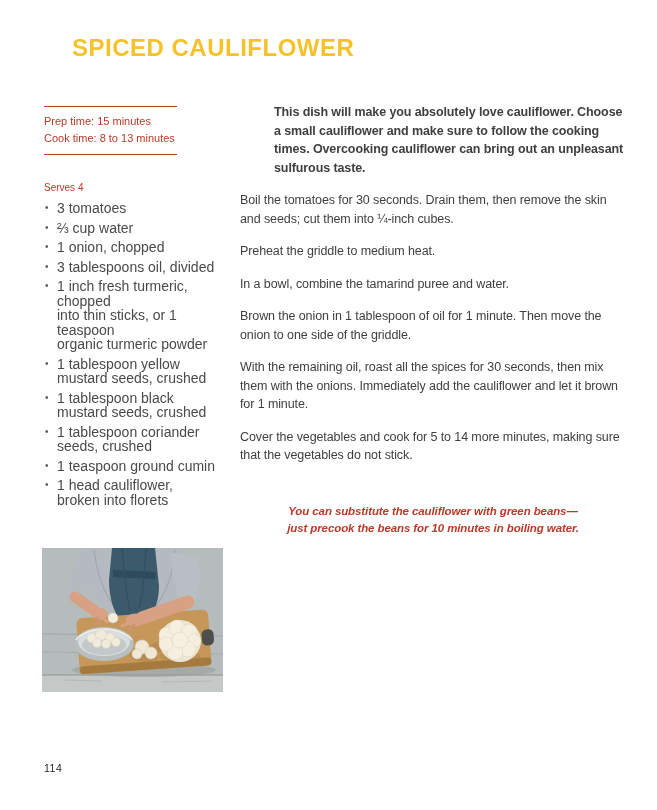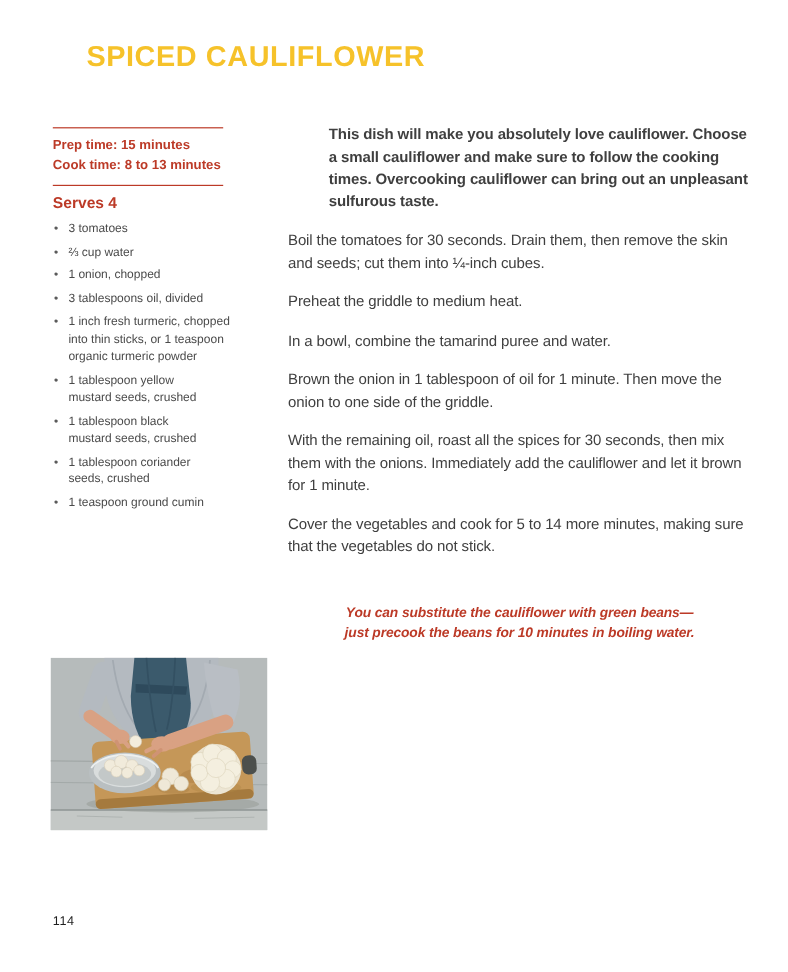--- a/index.html
+++ b/index.html
@@ -29,34 +29,34 @@
     color:var(--ink);
   }
   .times{
     display:inline-block;
     border-top:1.5px solid var(--red);
     border-bottom:1.5px solid var(--red);
     padding:6px 2px 7px 0;
     min-width:132px;
   }
   .times div{
-    color:var(--red);font-weight:bold;font-size:11px;line-height:17px;
+    color:var(--red);font-weight:normal;font-size:11px;line-height:17px;
     white-space:nowrap;
   }
   .serves{
-    margin-top:6px;
-    color:var(--red);font-weight:bold;font-size:13px;
+    margin-top:27px;
+    color:var(--red);font-weight:normal;font-size:10px;
   }
   ul.ingredients{
     list-style:none;margin-top:8px;
   }
   ul.ingredients li{
     position:relative;
     padding-left:13px;
-    font-size:10px;line-height:14.5px;
+    font-size:14px;line-height:14.5px;
     margin-bottom:5px;
     color:#4a4a4a;
     white-space:pre-line;
   }
   ul.ingredients li::before{
     content:"•";
     position:absolute;left:1px;top:0;
     color:#5a5a5a;font-size:10px;line-height:14.5px;
   }
   
@@ -110,20 +110,22 @@
       <li>1 inch fresh turmeric, chopped
 into thin sticks, or 1 teaspoon
 organic turmeric powder</li>
       <li>1 tablespoon yellow
 mustard seeds, crushed</li>
       <li>1 tablespoon black
 mustard seeds, crushed</li>
       <li>1 tablespoon coriander
 seeds, crushed</li>
       <li>1 teaspoon ground cumin</li>
+      <li>1 head cauliflower,
+broken into florets</li>
     </ul>
   </aside>
 
   <figure class="photo">
     <svg viewBox="0 0 181 144" xmlns="http://www.w3.org/2000/svg">
 
       <rect x="0" y="0" width="181" height="144" fill="#b6bbbb"></rect>
       <line x1="0" y1="86" x2="181" y2="88" stroke="#a2a8a7" stroke-width="1"></line>
       <line x1="0" y1="104" x2="181" y2="106" stroke="#a2a8a7" stroke-width="0.8"></line>
       <rect x="0" y="127" width="181" height="17" fill="#c4c8c6"></rect>

